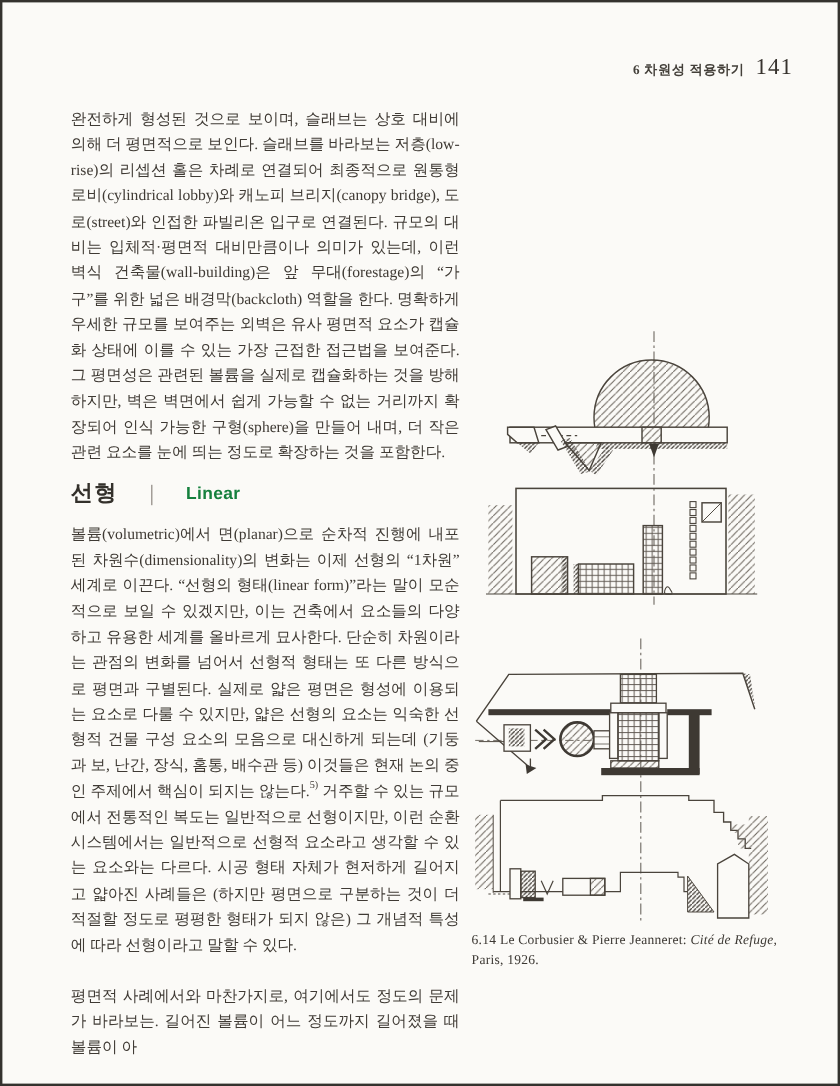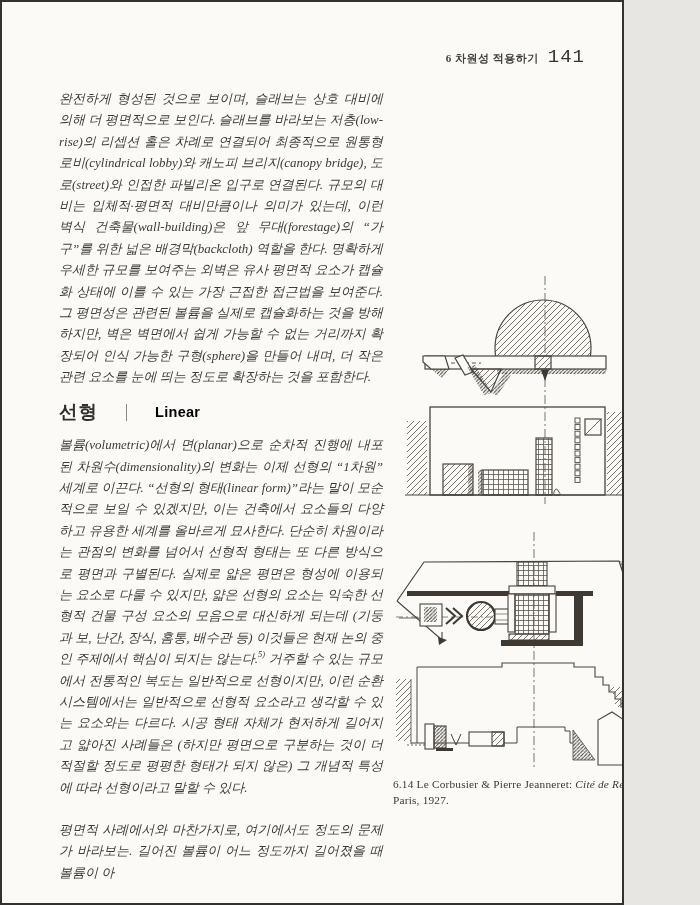--- a/index.html
+++ b/index.html
@@ -1,60 +1,60 @@
 <!DOCTYPE html>
 <html><head>
 <meta charset="utf-8">
 <style>
   html,body{margin:0;padding:0;background:#e8e6e2;}
   .page{
     position:relative;
-    width:624px;height:905px;
+    width:700px;height:905px;
     box-sizing:border-box;
     background:#fbfaf7;
     border:2px solid #34322e;
     overflow:hidden;
     font-family:"Liberation Serif", serif;
     color:#3f3a34;
   }
   
   .running-head{
     position:absolute;top:44px;right:37px;
     display:flex;align-items:baseline;gap:9px;
   }
   .running-head .chapter{
     font-size:11px;font-weight:700;letter-spacing:.5px;color:#44403a;
   }
   .running-head .pagenum{
-    font-size:19px;font-weight:400;letter-spacing:1px;color:#37332e;font-family:Liberation Mono, monospace;
+    font-size:19px;font-weight:400;letter-spacing:1px;color:#37332e;
   }
   
   .text-col{
     position:absolute;left:57px;top:86px;width:324px;
     font-size:13px;line-height:21.4px;
     text-align:justify;word-break:break-all;
     color:#3f3a34;
   }
-  .text-col p{margin:0;font-style:italic;}
+  .text-col p{margin:0;}
   .para-2{margin:0;}
   .para-3{margin-top:21px !important;}
   sup.note{font-size:8.5px;line-height:0;vertical-align:6px;letter-spacing:0;}
   .section-heading{
     display:flex;align-items:center;gap:28px;
     margin:14px 0 11px 0;
   }
   .section-heading .kor{
     font-size:18.5px;font-weight:700;color:#33302b;letter-spacing:1px;
   }
   .section-heading .divider{
     width:1px;height:17px;background:#8d8780;
   }
   .section-heading .eng{
     font-family:"Liberation Sans", sans-serif;
-    font-size:14.5px;font-weight:700;color:#000000;letter-spacing:.3px;
+    font-size:14.5px;font-weight:700;color:#15803d;letter-spacing:.3px;
   }
   
   .figure{position:absolute;width:302px;}
   .figure-1{left:391px;top:272px;}
   .figure-2{left:391px;top:528px;}
   .figure svg{display:block;}
   .fig-caption{
     margin-top:11px;
     font-size:11.3px;line-height:16px;
     color:#3c3833;letter-spacing:.2px;
@@ -208,16 +208,16 @@
 
         <rect x="32" y="194" width="9" height="25" fill="#fbfaf7"></rect>
         <rect x="41" y="196" width="12" height="22" fill="url(#hB2)"></rect>
         <rect x="43" y="218" width="17" height="3" fill="#3e3933" stroke="none"></rect>
         <path d="M58,204 L63,215 L68,204" stroke-width="1"></path>
         <rect x="76" y="202" width="35" height="14" fill="#fbfaf7"></rect>
         <rect x="99" y="202" width="12" height="14" fill="url(#hA2)"></rect>
         <line x1="14" y1="215" x2="33" y2="215" stroke-dasharray="2 2" stroke-width="0.8"></line>
       </g>
     </svg>
-    <div class="fig-caption"><span>6.14 Le Corbusier &amp; Pierre Jeanneret: </span><span class="work">Cité de Refuge,</span><br><span>Paris, 1927.</span></div>
+    <div class="fig-caption"><span>6.14 Le Corbusier &amp; Pierre Jeanneret: </span><span class="work">Cité de Refuge,</span><br><span>Paris, 1926.</span></div>
   </div>
 
 </div>
 
 </body></html>

